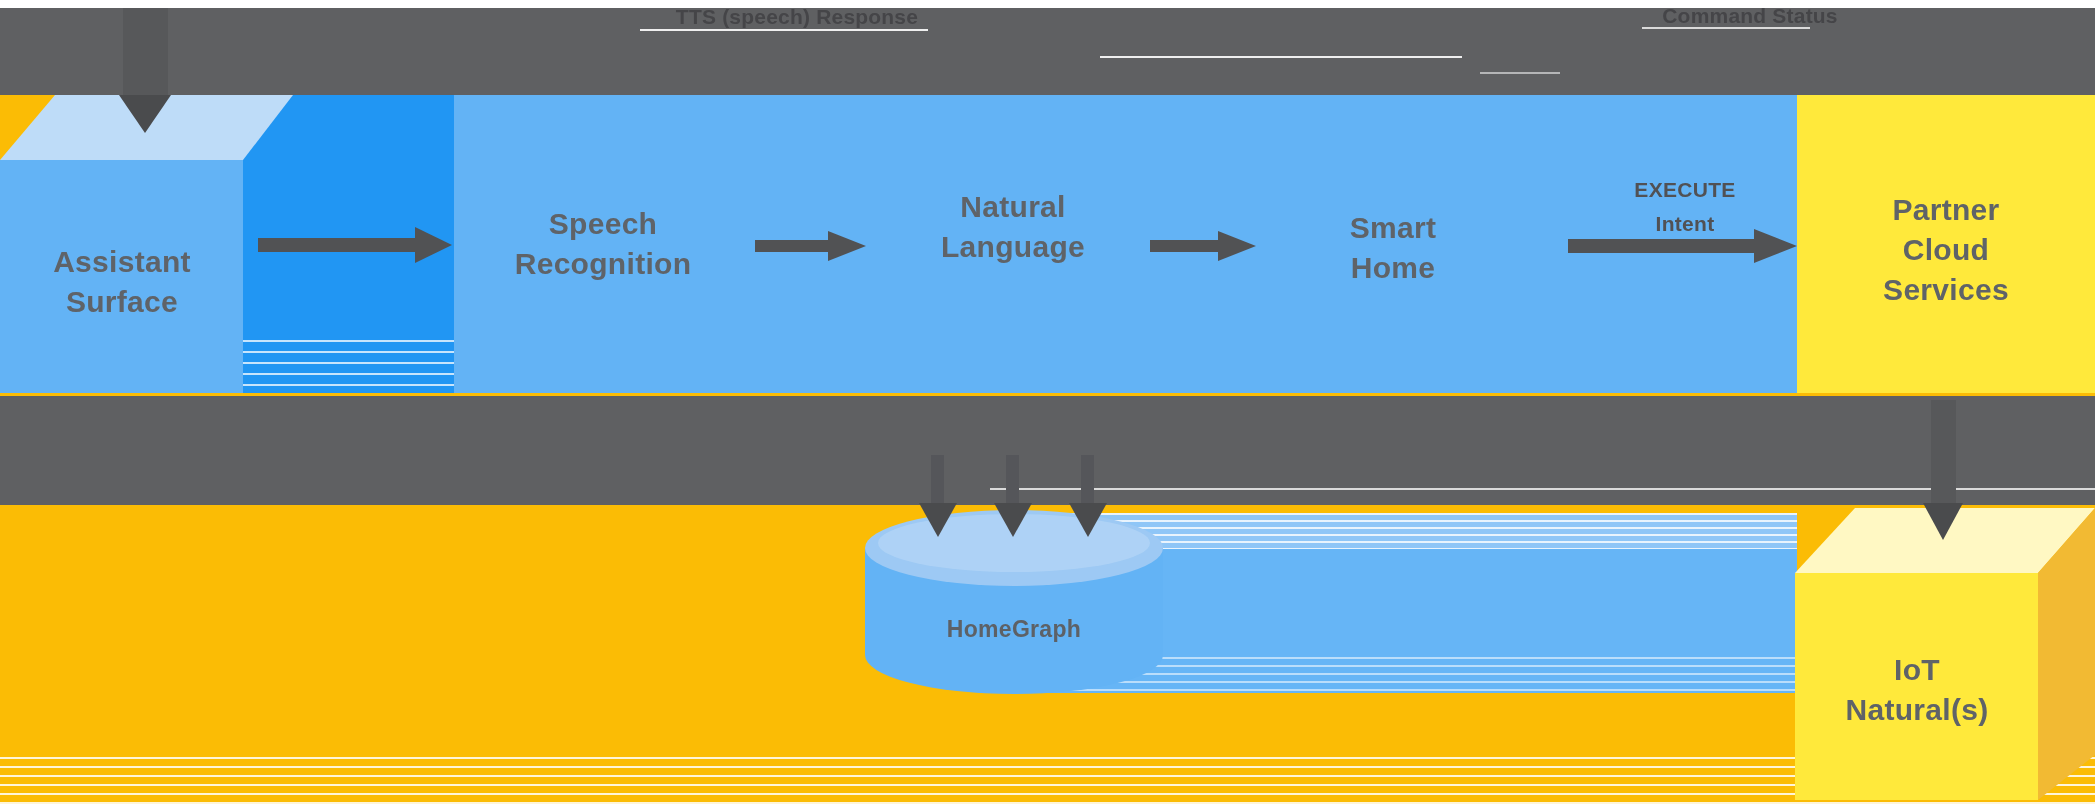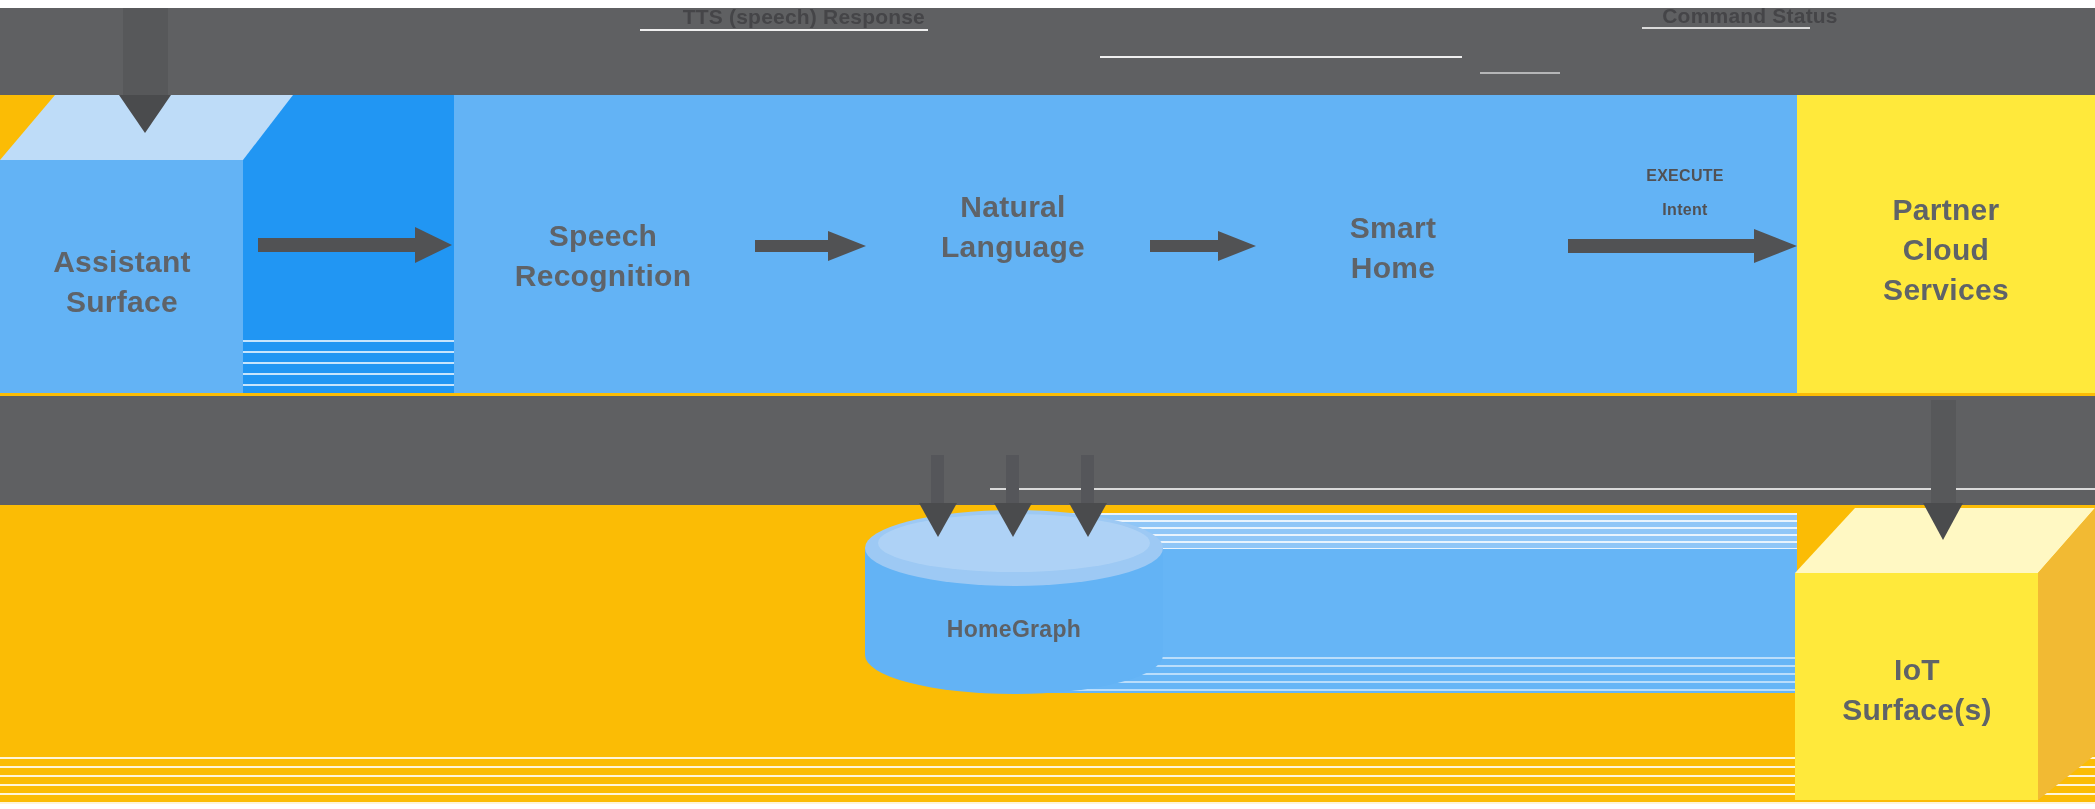--- a/index.html
+++ b/index.html
@@ -37,28 +37,28 @@
   .hl-band1{left:1100px;top:56px;width:362px;}
   .hl-band2{left:1480px;top:72px;width:80px;opacity:.6;}
   .hl-mid{left:990px;top:488px;width:1105px;opacity:.85;}
   
   .shapes{left:0;top:0;width:2095px;height:809px;pointer-events:none;}
   
   .lbl{position:absolute;text-align:center;color:#5F6368;font-size:30px;line-height:40px;letter-spacing:.3px;}
   .lbl span{display:block;}
   .lbl-band{font-size:21px;line-height:24px;color:#454548;letter-spacing:.2px;}
   .lbl-assistant{left:0;top:242px;width:244px;}
-  .lbl-speech{left:453px;top:216px;width:300px;}
+  .lbl-speech{left:453px;top:204px;width:300px;}
   .lbl-nlu{left:863px;top:187px;width:300px;}
   .lbl-smart{left:1243px;top:208px;width:300px;}
-  .lbl-execute{left:1585px;top:159px;width:200px;font-size:16px;line-height:34px;color:#515154;}
+  .lbl-execute{left:1585px;top:173px;width:200px;font-size:21px;line-height:34px;color:#515154;}
   .lbl-partner{left:1796px;top:190px;width:300px;}
   .lbl-homegraph{left:864px;top:609px;width:300px;font-size:23px;color:#5D6166;}
   .lbl-iot{left:1767px;top:650px;width:300px;}
-  .lbl-tts{left:625px;top:5px;width:300px;text-align:right;}
+  .lbl-tts{left:647px;top:5px;width:300px;}
   .lbl-cmd{left:1600px;top:4px;width:300px;}
 </style>
 </head>
 <body>
 
 <div class="canvas">
 
   <div class="abs bg-yellow">
     <div class="abs bg-bottom-stripes" style="top:742px;"></div>
   </div>
@@ -162,16 +162,16 @@
     <span>Cloud</span>
     <span>Services</span>
   </div>
 
   <div class="lbl lbl-homegraph">
     <span>HomeGraph</span>
   </div>
 
   <div class="lbl lbl-iot">
     <span>IoT</span>
-    <span>Surface(s)</span>
+    <span>Natural(s)</span>
   </div>
 
 </div>
 
 </body></html>

